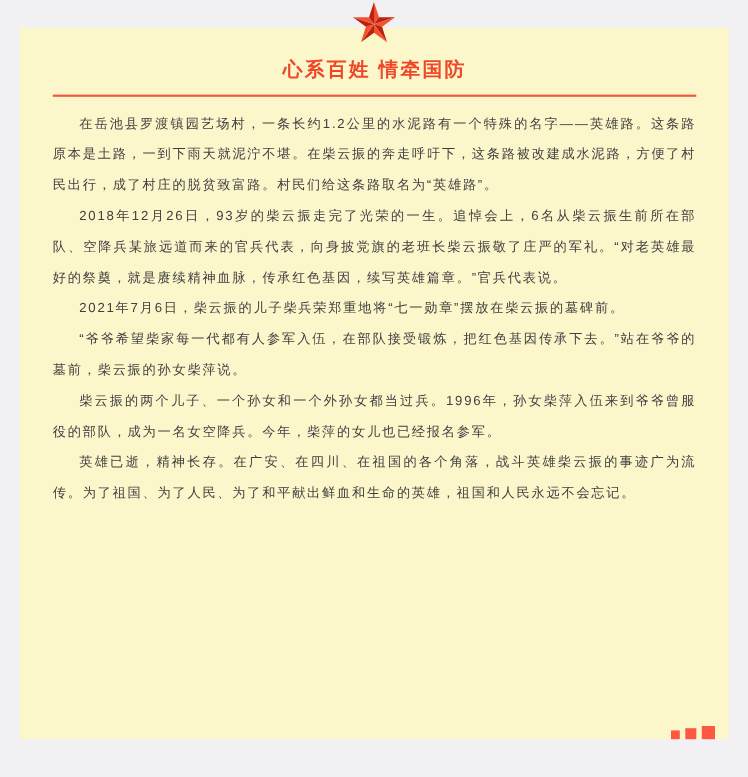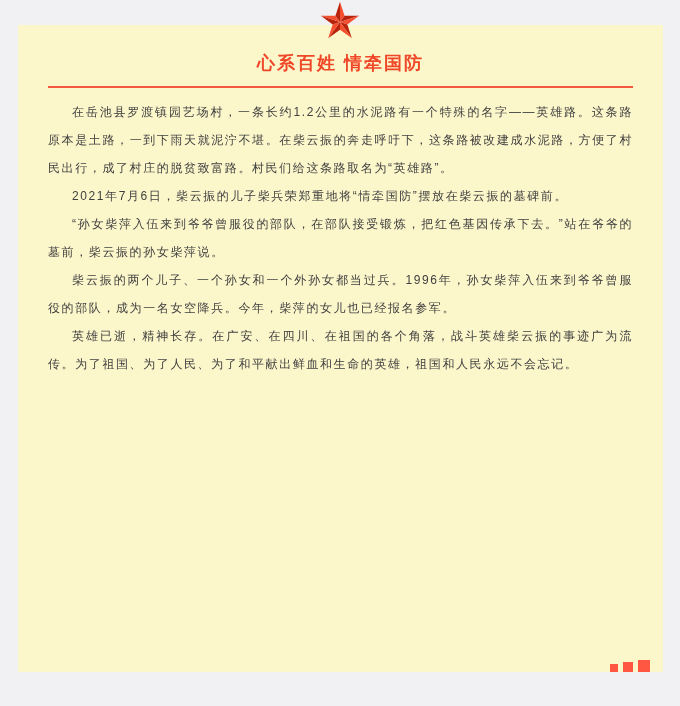--- a/index.html
+++ b/index.html
@@ -97,22 +97,23 @@
   </div>
 
   <div class="card">
 
     <h1 class="title">心系百姓 情牵国防</h1>
 
     <hr class="divider">
 
     <div class="body-text">
       <p>在岳池县罗渡镇园艺场村，一条长约1.2公里的水泥路有一个特殊的名字——英雄路。这条路原本是土路，一到下雨天就泥泞不堪。在柴云振的奔走呼吁下，这条路被改建成水泥路，方便了村民出行，成了村庄的脱贫致富路。村民们给这条路取名为“英雄路”。</p>
-      <p>2021年7月6日，柴云振的儿子柴兵荣郑重地将“情牵国防”摆放在柴云振的墓碑前。</p>
-      <p>“孙女柴萍入伍来到爷爷曾服役的部队，在部队接受锻炼，把红色基因传承下去。”站在爷爷的墓前，柴云振的孙女柴萍说。</p>
+      <p>2018年12月26日，93岁的柴云振走完了光荣的一生。追悼会上，6名从柴云振生前所在部队、空降兵某旅远道而来的官兵代表，向身披党旗的老班长柴云振敬了庄严的军礼。“对老英雄最好的祭奠，就是赓续精神血脉，传承红色基因，续写英雄篇章。”官兵代表说。</p>
+      <p>2021年7月6日，柴云振的儿子柴兵荣郑重地将“七一勋章”摆放在柴云振的墓碑前。</p>
+      <p>“爷爷希望柴家每一代都有人参军入伍，在部队接受锻炼，把红色基因传承下去。”站在爷爷的墓前，柴云振的孙女柴萍说。</p>
       <p>柴云振的两个儿子、一个孙女和一个外孙女都当过兵。1996年，孙女柴萍入伍来到爷爷曾服役的部队，成为一名女空降兵。今年，柴萍的女儿也已经报名参军。</p>
       <p>英雄已逝，精神长存。在广安、在四川、在祖国的各个角落，战斗英雄柴云振的事迹广为流传。为了祖国、为了人民、为了和平献出鲜血和生命的英雄，祖国和人民永远不会忘记。</p>
     </div>
 
     <div class="squares">
       <span class="sq sq-s"></span>
       <span class="sq sq-m"></span>
       <span class="sq sq-l"></span>
     </div>
 

